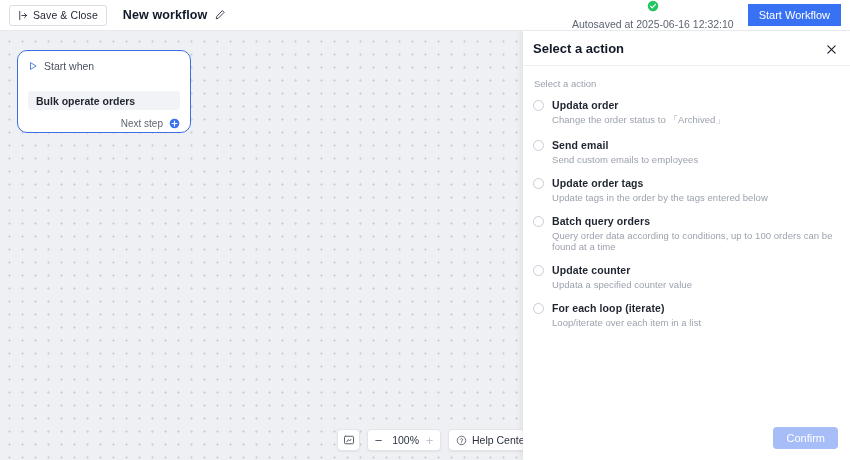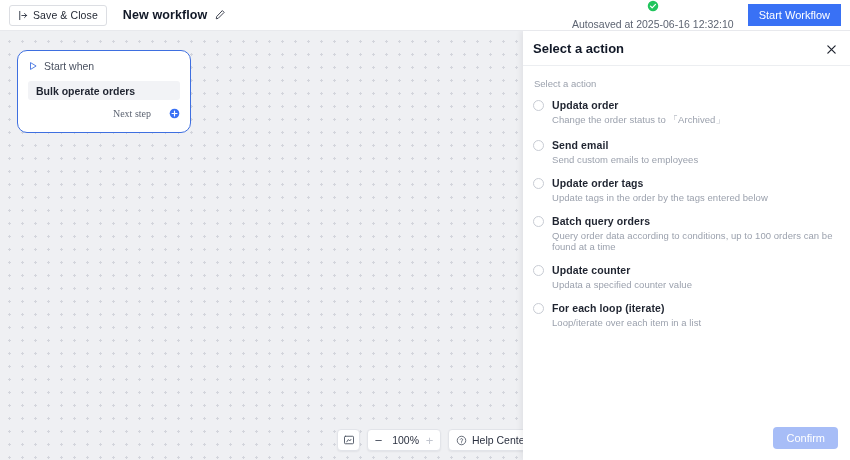--- a/index.html
+++ b/index.html
@@ -88,34 +88,33 @@
     width: 174px; height: 83px;
     background: #ffffff;
     border: 1.5px solid #3e6fe0;
     border-radius: 10px;
     padding: 9px 10px 0 10px;
   }
   .node-head { display: flex; align-items: center; gap: 6px; }
   .icon-play-outline { width: 10px; height: 10px; display:block; }
   .node-head-label { font-size: 10.5px; color: #4a5160; }
   .trigger-row {
-    margin-top: 9px;
+    margin-top: 19px;
     background: #f2f3f6;
     border-radius: 3px;
     height: 19px;
     display: flex; align-items: center;
     padding-left: 8px;
   }
   .trigger-row-label { font-size: 10.5px; color: #1f2430; font-weight: bold; }
   .next-step-row {
     margin-top: 8px;
     display: flex; align-items: center; justify-content: flex-end;
-    gap: 18px;
+    gap: 6px;
     padding-right: 0px;
-    font-family: Liberation Serif, serif;
   }
   .next-step-label { font-size: 10px; color: #5d6472; }
   .plus-circle { width: 11px; height: 11px; display:block; cursor: pointer; }
 
   
   .bottom-toolbar {
     position: absolute;
     left: 337px; bottom: 9px;
     display: flex; align-items: center; gap: 7px;
     z-index: 10;

